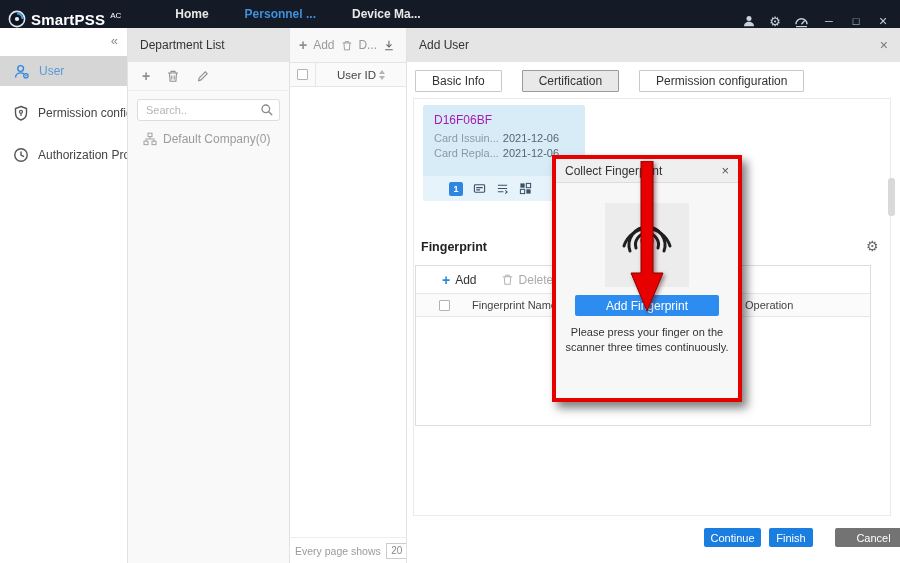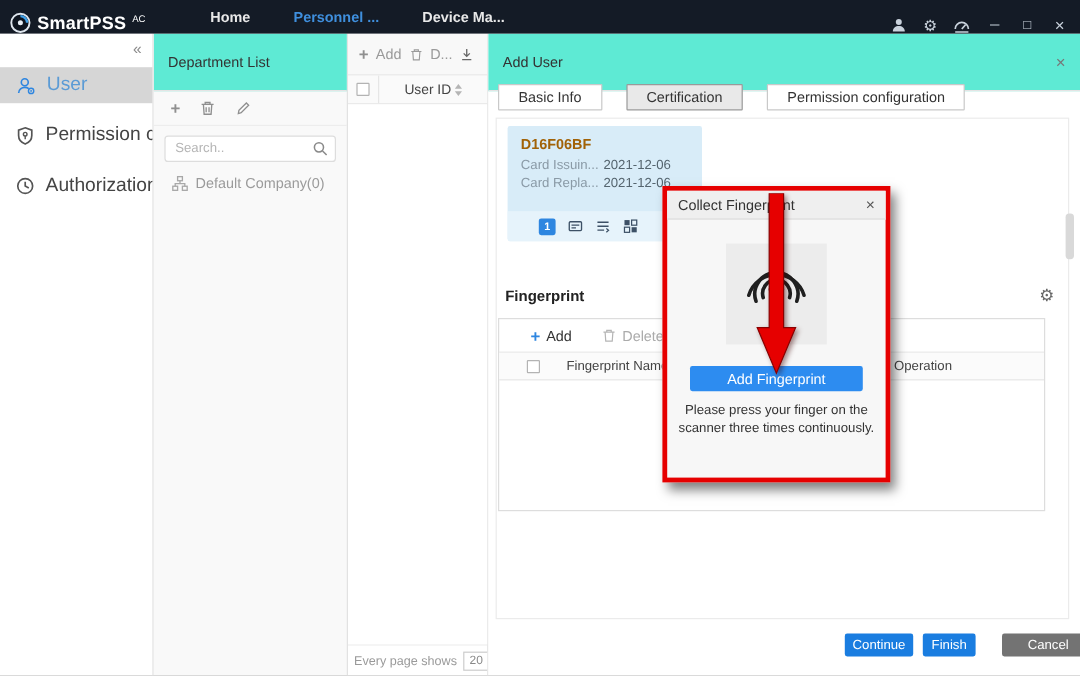--- a/index.html
+++ b/index.html
@@ -22,24 +22,24 @@
   
   .main{position:absolute;top:28px;left:0;right:0;bottom:0;display:flex}
 
   
   .sidebar{width:128px;background:#fff;border-right:1px solid #e2e2e2;position:relative;flex:0 0 auto}
   .collapse{position:absolute;top:5px;right:9px;color:#8a8a8a;font-size:13px;cursor:default}
   .side-items{padding-top:28px}
   .side-item{height:30px;display:flex;align-items:center;gap:9px;padding-left:13px;margin-bottom:12px;white-space:nowrap;overflow:hidden;color:#444;cursor:default}
   .side-item.active{background:#d6d6d6;color:#5b9bd5}
   .side-item svg{flex:0 0 auto}
-  .side-label{font-size:16px}
-
-  
-  .panel-head{height:48px;display:flex;align-items:center;padding:0 12px;border-bottom:1px solid #e4e4e4;background:#5eead4;color:#333;flex:0 0 auto}
+  .side-label{font-size:12px}
+
+  
+  .panel-head{height:34px;display:flex;align-items:center;padding:0 12px;border-bottom:1px solid #e4e4e4;background:#e5e5e5;color:#333;flex:0 0 auto}
 
   
   .dept{width:162px;background:#f9f9f9;border-right:1px solid #e2e2e2;display:flex;flex-direction:column;flex:0 0 auto}
   .dept-tools{height:29px;display:flex;align-items:center;gap:16px;padding-left:14px;border-bottom:1px solid #ededed;flex:0 0 auto}
   .tool-plus{font-weight:bold;font-size:14px;line-height:1}
   .tool-plus.gray{color:#8f8f8f}
   .tool-plus.blue{color:#2e86e0}
   .dept-search{margin:8px 9px 5px;position:relative}
   .dept-search input{width:100%;height:22px;border:1px solid #ddd;border-radius:3px;background:#fff;padding:0 24px 0 8px;font-size:11px;color:#555;outline:none;font-family:inherit}
   .dept-search input::placeholder{color:#b5b5b5}
@@ -65,21 +65,21 @@
 
   
   .adduser{flex:1;background:#fff;position:relative}
   .au-close{margin-left:auto;color:#777;font-size:14px;cursor:default}
   .au-tabs{position:absolute;top:42px;left:8px;display:flex;gap:20px}
   .au-tab{height:22px;padding:0 16px;border:1px solid #c9c9c9;background:#fff;display:flex;align-items:center;font-size:12px;color:#333;border-radius:1px;cursor:default;white-space:nowrap}
   .au-tab.selected{background:#e9e9e9;border-color:#9a9a9a}
   .content-box{position:absolute;left:6px;top:70px;width:478px;height:418px;border:1px solid #ebebeb;background:#fff}
 
   .card{position:absolute;left:16px;top:77px;width:162px;height:96px;background:#d8ecf8;border-radius:2px;overflow:hidden;z-index:2}
-  .card-num{font-weight:bold;color:#a16207;padding:8px 0 5px 11px;font-size:12px}
+  .card-num{font-weight:normal;color:#a21caf;padding:8px 0 5px 11px;font-size:12px}
   .card-row{display:flex;gap:4px;padding:0 4px 3px 11px;font-size:11px;white-space:nowrap}
   .card-row .lbl{color:#8a9aa6}
   .card-row .val{color:#55656f}
   .card-icons{position:absolute;left:0;right:0;bottom:0;height:25px;background:#e6f3fb;display:flex;align-items:center;gap:10px;padding-left:26px}
   .card-badge{width:14px;height:14px;background:#2e86e0;color:#fff;font-size:9px;font-weight:bold;display:flex;align-items:center;justify-content:center;border-radius:2px}
 
   .fp-title{position:absolute;left:14px;top:212px;font-weight:bold;color:#222;font-size:12.5px}
   .fp-gear{position:absolute;left:459px;top:210px;color:#666;font-size:14px;cursor:default}
   .fp-table{position:absolute;left:8px;top:237px;width:456px;height:161px;border:1px solid #ddd;display:flex;flex-direction:column;background:#fff}
   .fp-tools{height:28px;border-bottom:1px solid #e6e6e6;display:flex;align-items:center;gap:24px;padding-left:26px;flex:0 0 auto}
@@ -97,21 +97,21 @@
   .btn-cancel{left:428px;width:77px;background:#737373}
   .v-scroll{position:absolute;right:5px;top:150px;width:7px;height:38px;background:#d9d9d9;border-radius:3px}
 
   
   .annotation-box{position:absolute;left:552px;top:155px;width:190px;height:247px;border:4px solid #e60000;box-shadow:5px 6px 9px rgba(0,0,0,.5);z-index:10;background:#f7f7f7}
   .dlg{width:100%;height:100%;display:flex;flex-direction:column}
   .dlg-title{height:24px;background:#efefef;border-bottom:1px solid #dcdcdc;display:flex;align-items:center;padding:0 9px;color:#333;font-size:12px;flex:0 0 auto}
   .dlg-close{margin-left:auto;color:#555;font-size:13px;cursor:default}
   .dlg-body{flex:1;display:flex;flex-direction:column;align-items:center}
   .fp-image{width:84px;height:84px;margin-top:20px;background:#ececec;display:flex;align-items:center;justify-content:center}
-  .dlg-btn{margin-top:18px;width:144px;height:21px;background:#2d8cf0;color:#fff;font-size:12px;display:flex;align-items:center;justify-content:center;border-radius:2px;cursor:default}
+  .dlg-btn{margin-top:8px;width:144px;height:21px;background:#2d8cf0;color:#fff;font-size:12px;display:flex;align-items:center;justify-content:center;border-radius:2px;cursor:default}
   .dlg-text{margin-top:9px;font-size:11px;color:#333;text-align:center;line-height:1.4}
   .red-arrow{position:absolute;left:629px;top:161px;z-index:11;filter:drop-shadow(2px 2px 2px rgba(60,0,0,.45));pointer-events:none}
 </style>
 </head>
 <body>
 
 <div class="screen">
 
   <header class="titlebar">
     <div class="logo">

